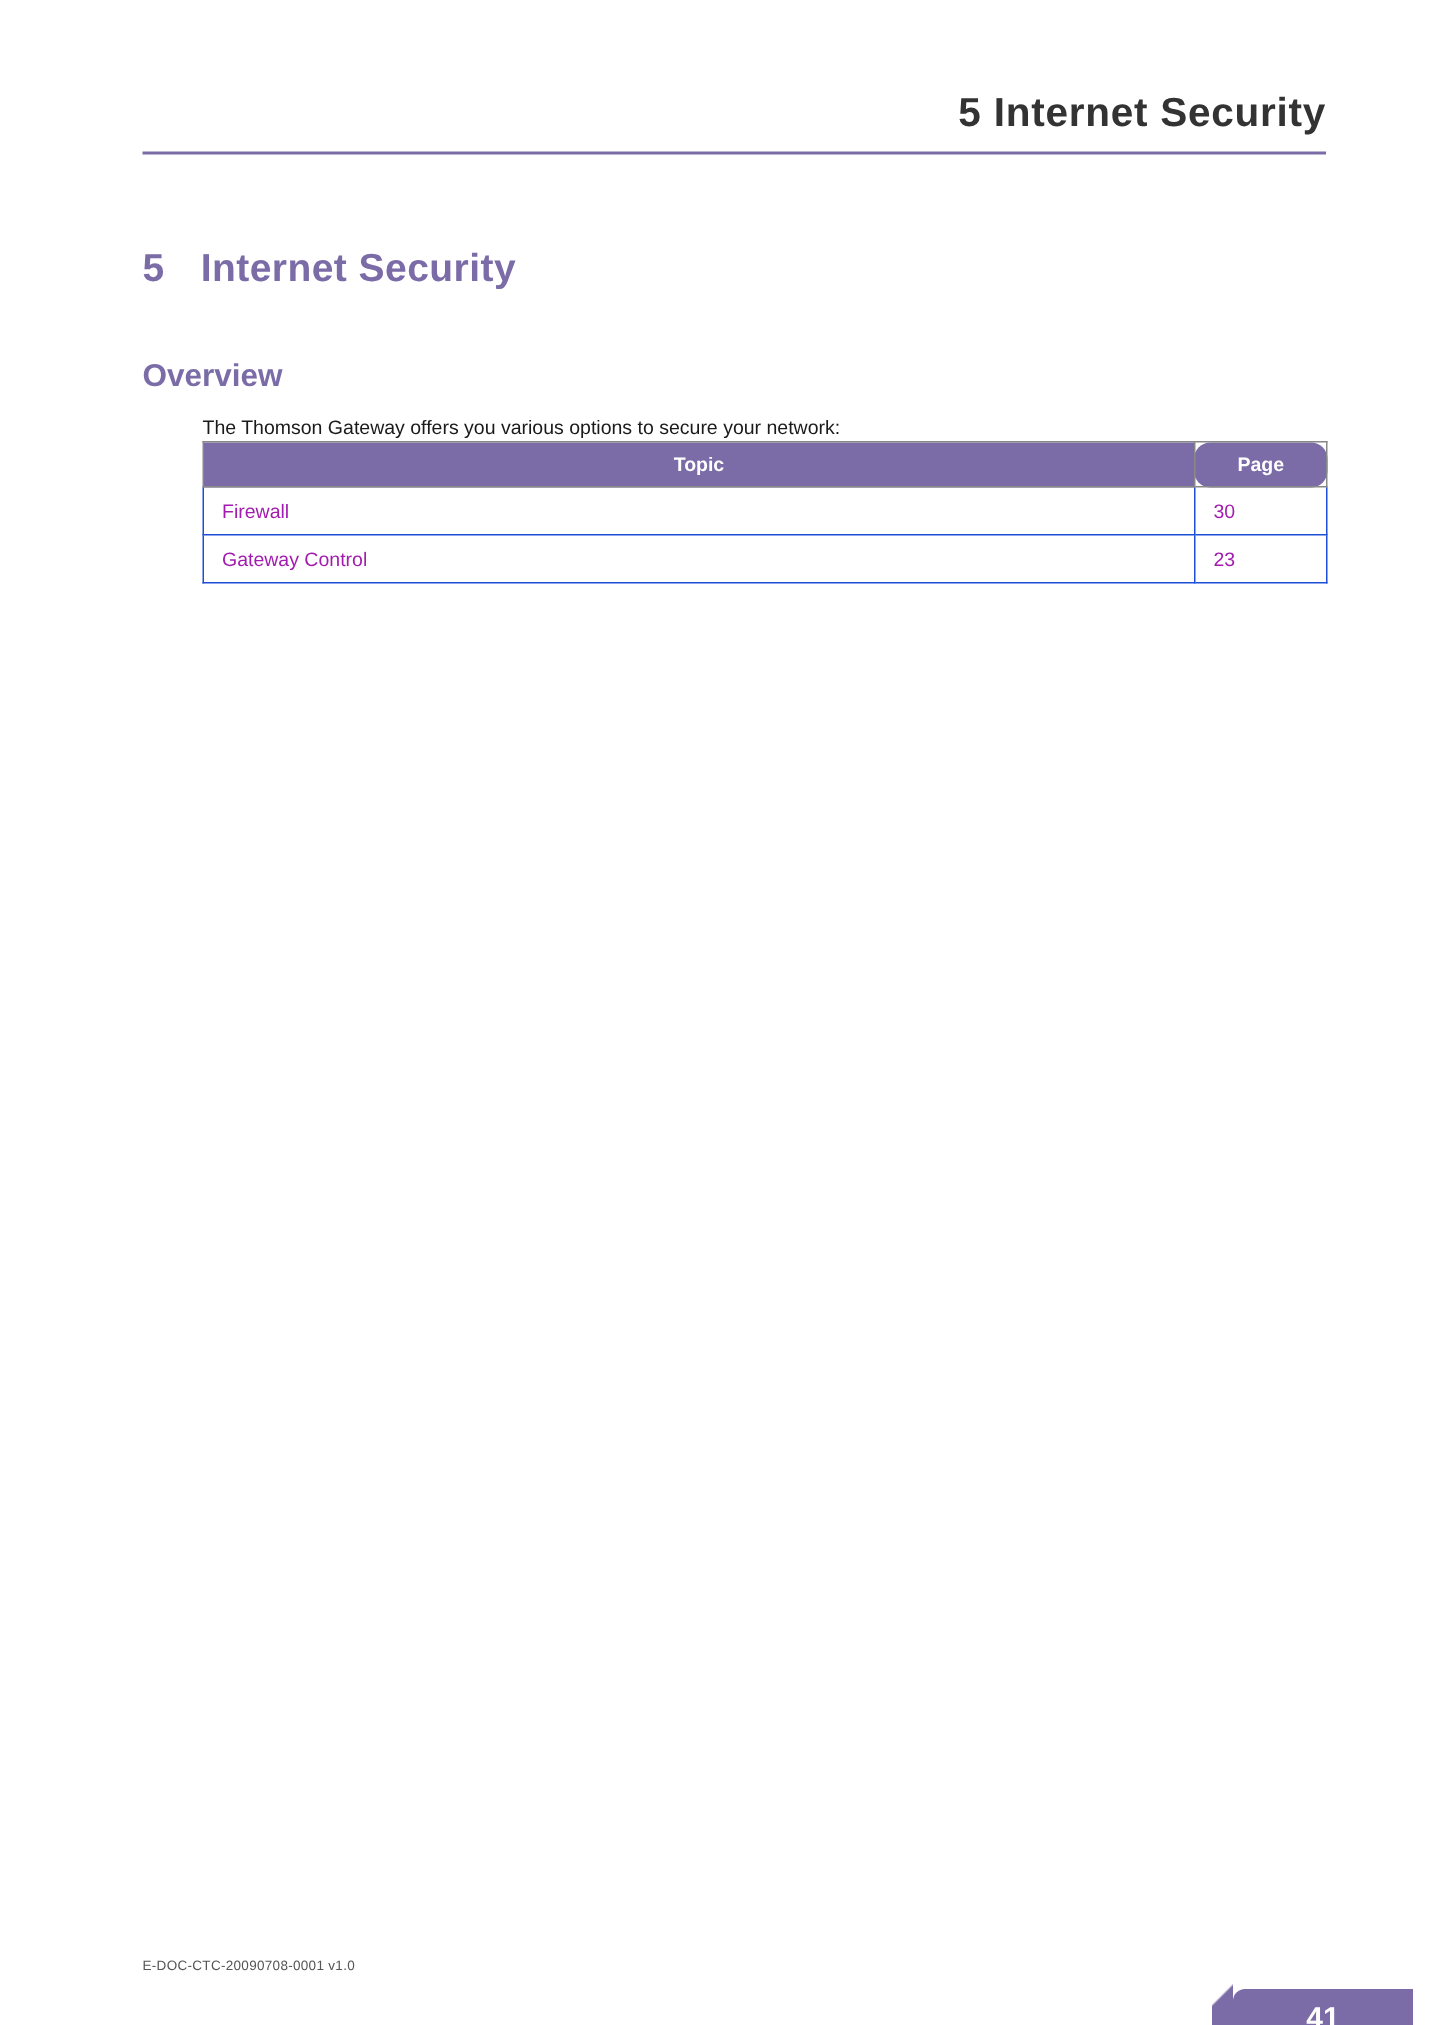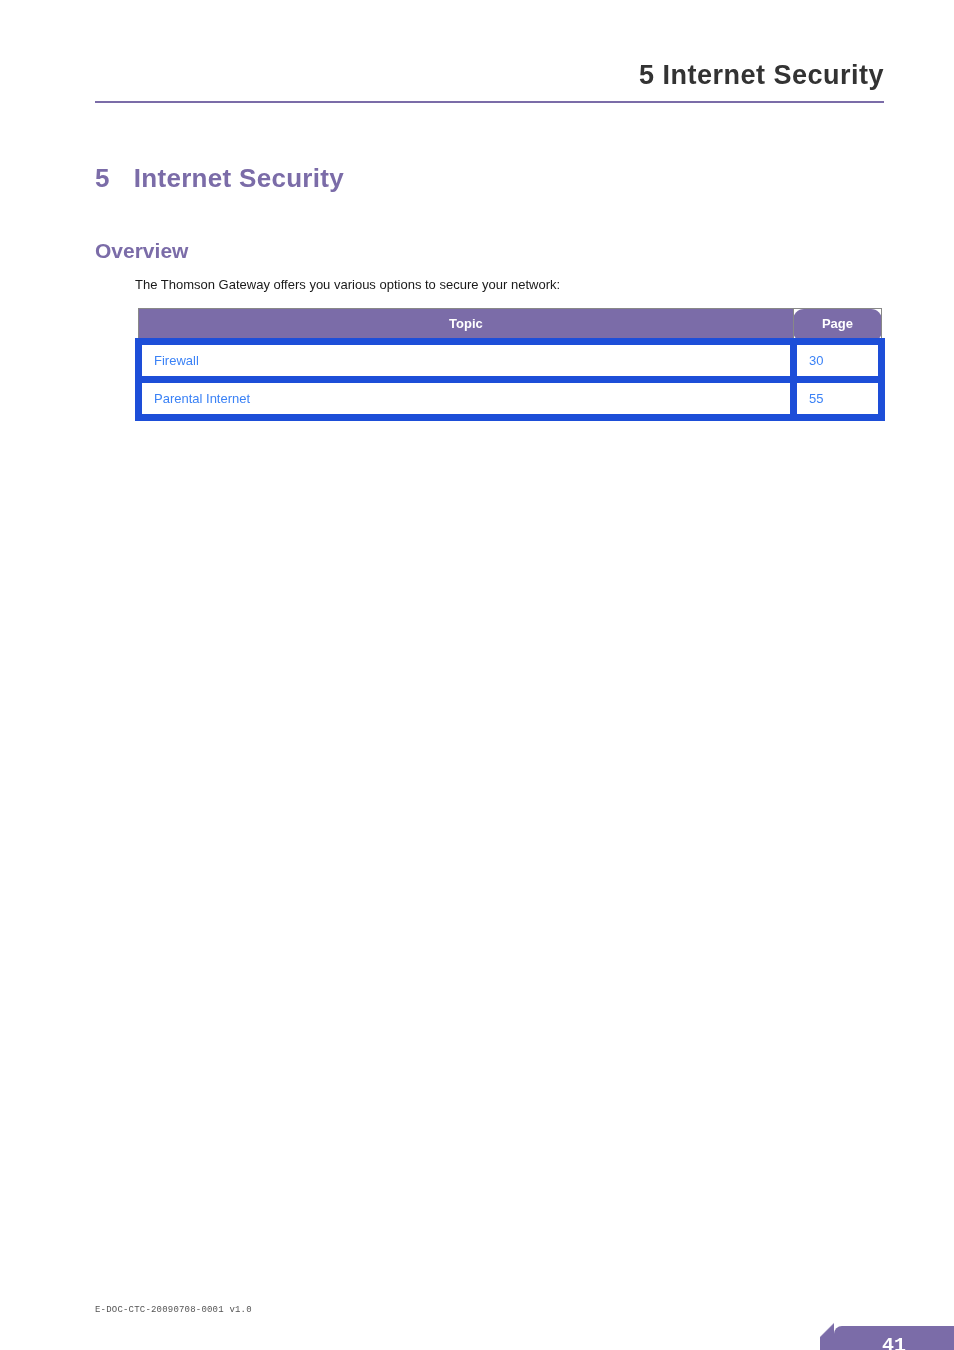--- a/index.html
+++ b/index.html
@@ -44,21 +44,21 @@
   .section-subhead {
     font-size: 21px;
     font-weight: bold;
     color: #7b6ca8;
     margin-bottom: 14px;
   }
   .overview-text {
     font-size: 13px;
     color: #1a1a1a;
     margin-left: 40px;
-    margin-bottom: 16px;
+    margin-bottom: 2px;
   }
   .topic-table {
     margin-left: 40px;
     width: 750px;
     border-collapse: collapse;
     font-size: 13px;
   }
   .topic-table th {
     background: #7b6ca8;
     color: #ffffff;
@@ -68,35 +68,34 @@
     text-align: center;
   }
   .topic-table th.topic-col {
     width: 680px;
   }
   .topic-table th.page-col {
     width: 80px;
     border-radius: 11px;
   }
   .topic-table td {
-    border: 7px solid #1d4ed8;
+    border: 1px solid #1d4ed8;
     padding: 8px 12px;
-    color: #3b82f6;
+    color: #a21caf;
   }
   .topic-table td.page-cell {
     text-align: left;
     padding-left: 12px;
   }
   .footer {
     position: absolute;
     bottom: 0;
     left: 0;
-    right: 0;
+    right: 12px;
     height: 40px;
-    font-family: Liberation Mono, monospace;
   }
   .doc-id {
     position: absolute;
     left: 95px;
     bottom: 35px;
     font-size: 9px;
     color: #555555;
     letter-spacing: 0.2px;
   }
   .page-number-tab {
@@ -149,22 +148,22 @@
         <th class="topic-col">Topic</th>
         <th class="page-col">Page</th>
       </tr>
     </thead>
     <tbody>
       <tr>
         <td>Firewall</td>
         <td class="page-cell">30</td>
       </tr>
       <tr>
-        <td>Parental Internet</td>
-        <td class="page-cell">55</td>
+        <td>Gateway Control</td>
+        <td class="page-cell">23</td>
       </tr>
     </tbody>
   </table>
 </div>
 
 <div class="footer">
   <div class="doc-id">E-DOC-CTC-20090708-0001 v1.0</div>
   <div class="page-number-tab">
     <span class="pn-inner">41</span>
   </div>

